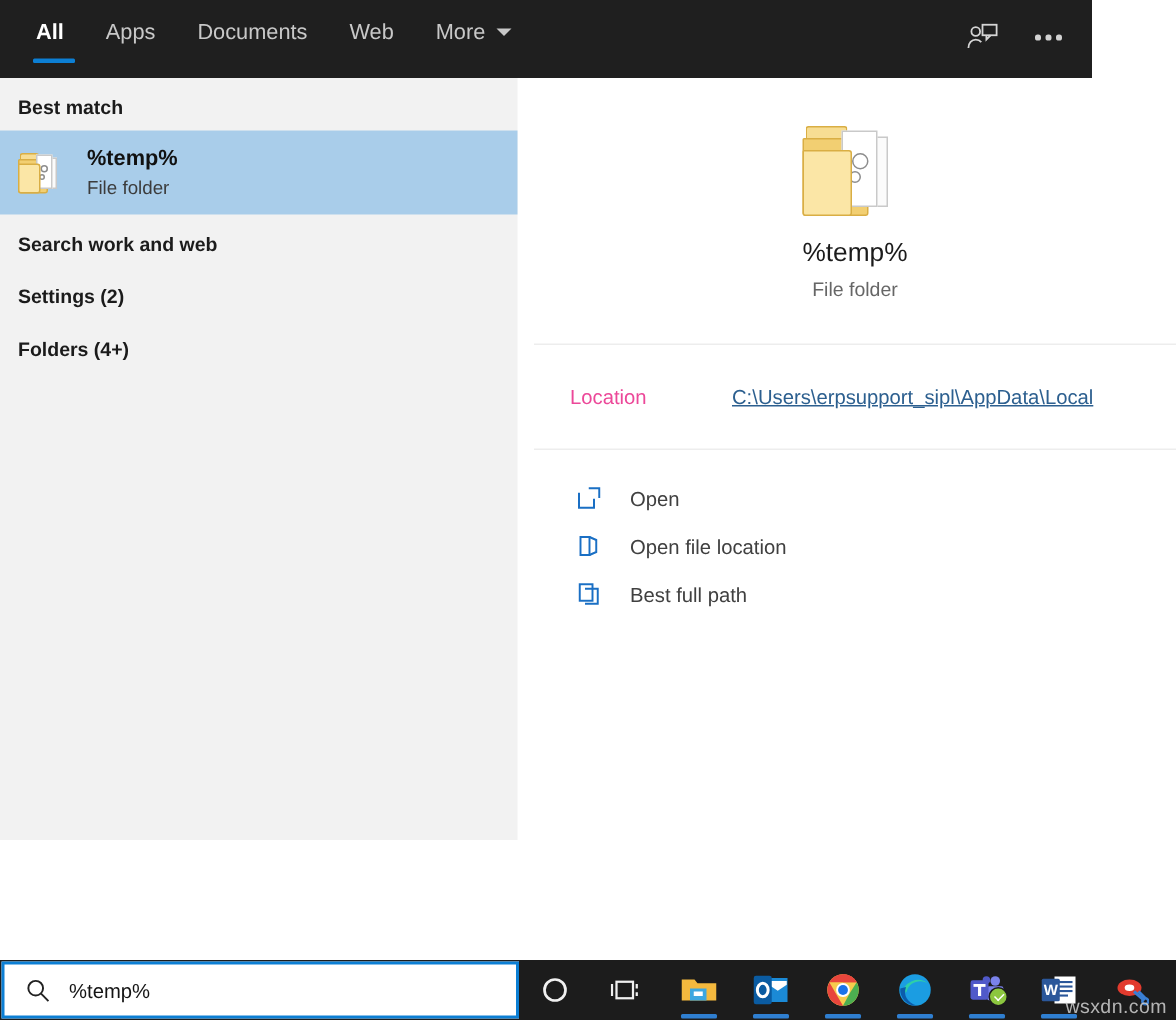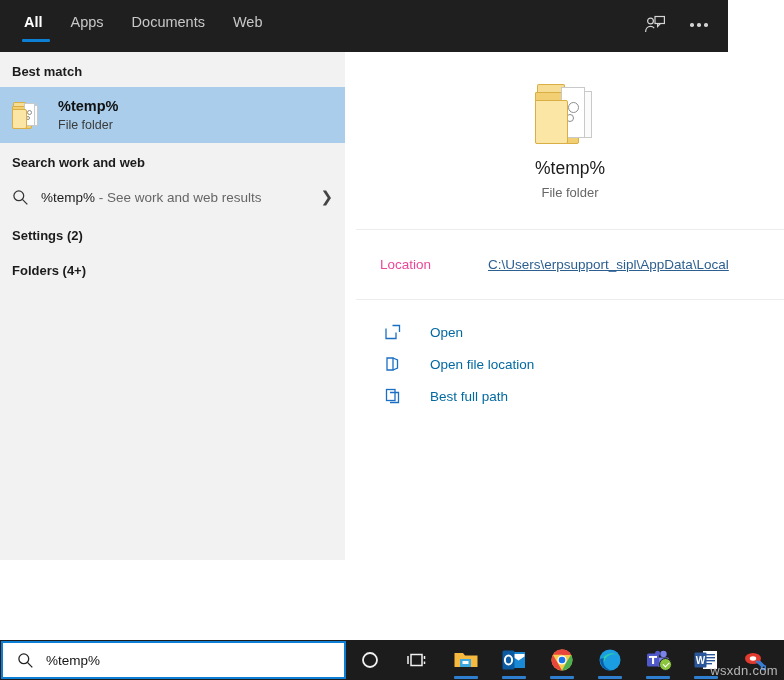--- a/index.html
+++ b/index.html
@@ -146,21 +146,21 @@
     text-decoration: underline; cursor: pointer;
   }
 
   .actions { padding-top: 16px; }
   .action-row {
     height: 32px;
     display: flex; align-items: center;
     padding-left: 28px;
     cursor: default;
   }
-  .action-label { font-size: 13.5px; color: #0369a1; margin-left: 28px; }
+  .action-label { font-size: 13.5px; color: #404040; margin-left: 18px; }
   .act-ico { width: 18px; height: 18px; display: block; }
 
   
   .taskbar {
     position: absolute; left: 0; bottom: 0;
     width: 784px; height: 40px;
     background: #1c1c1c;
     display: flex; align-items: center;
   }
   .searchbox {
@@ -213,20 +213,24 @@
         <span class="uline"></span>
       </div>
       <div class="tab">
         <span>Apps</span>
       </div>
       <div class="tab">
         <span>Documents</span>
       </div>
       <div class="tab">
         <span>Web</span>
+      </div>
+      <div class="tab">
+        <span>More</span>
+        <span class="caret"></span>
       </div>
     </div>
 
     <div class="topright">
       <div class="topbtn">
         <svg width="22" height="20" viewBox="0 0 22 20">
           <circle cx="6.5" cy="6" r="2.9" fill="none" stroke="#d4d4d4" stroke-width="1.2"></circle>
           <path d="M1.6 17c0-3.4 2.2-5.6 4.9-5.6 1.5 0 2.8.6 3.7 1.7" fill="none" stroke="#d4d4d4" stroke-width="1.2"></path>
           <rect x="11" y="1.5" width="9.4" height="7" fill="none" stroke="#d4d4d4" stroke-width="1.2"></rect>
           <path d="M13.6 8.5 L13.6 11.4 L16.4 8.5" fill="none" stroke="#d4d4d4" stroke-width="1.2"></path>
@@ -257,28 +261,20 @@
         <span class="front" style="width:15px;height:20px;"></span>
       </span>
       <span class="bm-text">
         <span class="bm-title">%temp%</span>
         <span class="bm-sub">File folder</span>
       </span>
     </div>
 
     <div class="sec-header">Search work and web</div>
 
-    <div class="web-row">
-      <svg width="17" height="17" viewBox="0 0 17 17">
-        <circle cx="6.8" cy="6.8" r="4.9" fill="none" stroke="#333" stroke-width="1.25"></circle>
-        <line x1="10.4" y1="10.4" x2="15.3" y2="15.4" stroke="#333" stroke-width="1.25"></line>
-      </svg>
-      <span class="web-label"><span>%temp%</span><span class="muted"> - See work and web results</span></span>
-      <span class="chev">❯</span>
-    </div>
 
     <div class="sec-header">Settings (2)</div>
     <div class="sec-header">Folders (4+)</div>
   </div>
 
   <div class="rightpane">
 
     <div class="preview-head">
       <span class="folder" style="width:70px;height:62px;">
         <span class="tab-lip" style="left:2px;top:2px;width:28px;height:8px;"></span>

